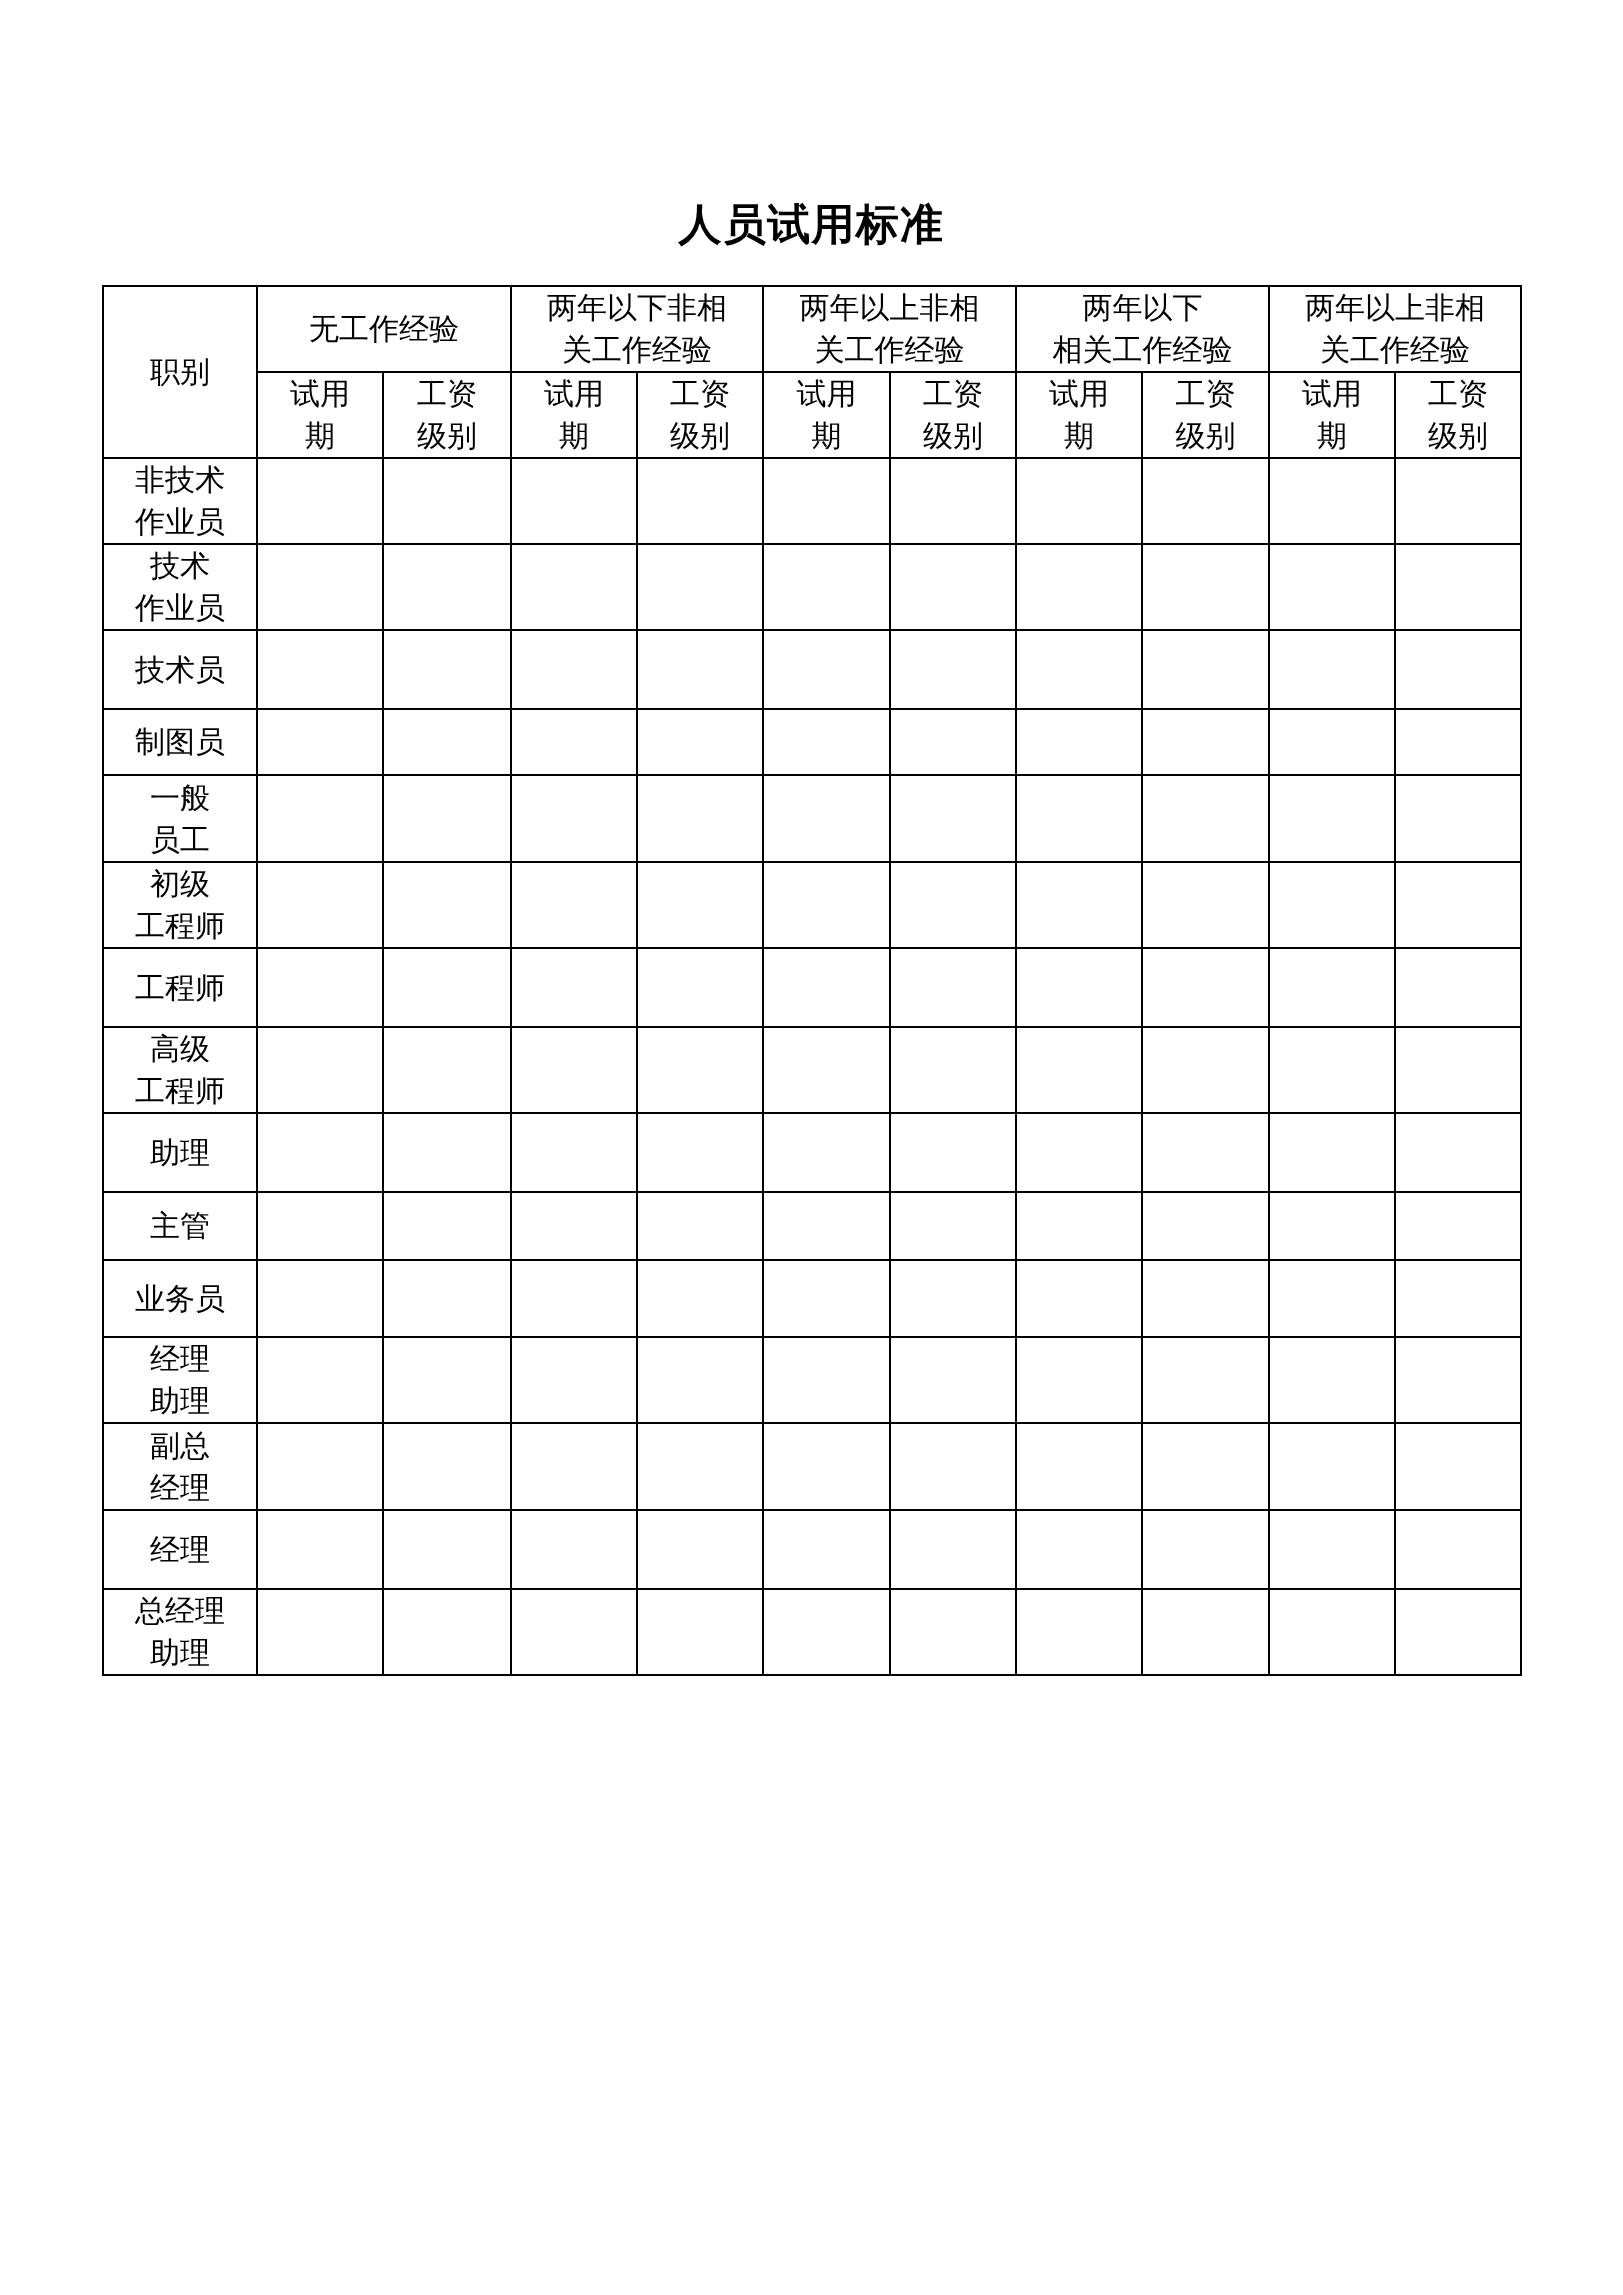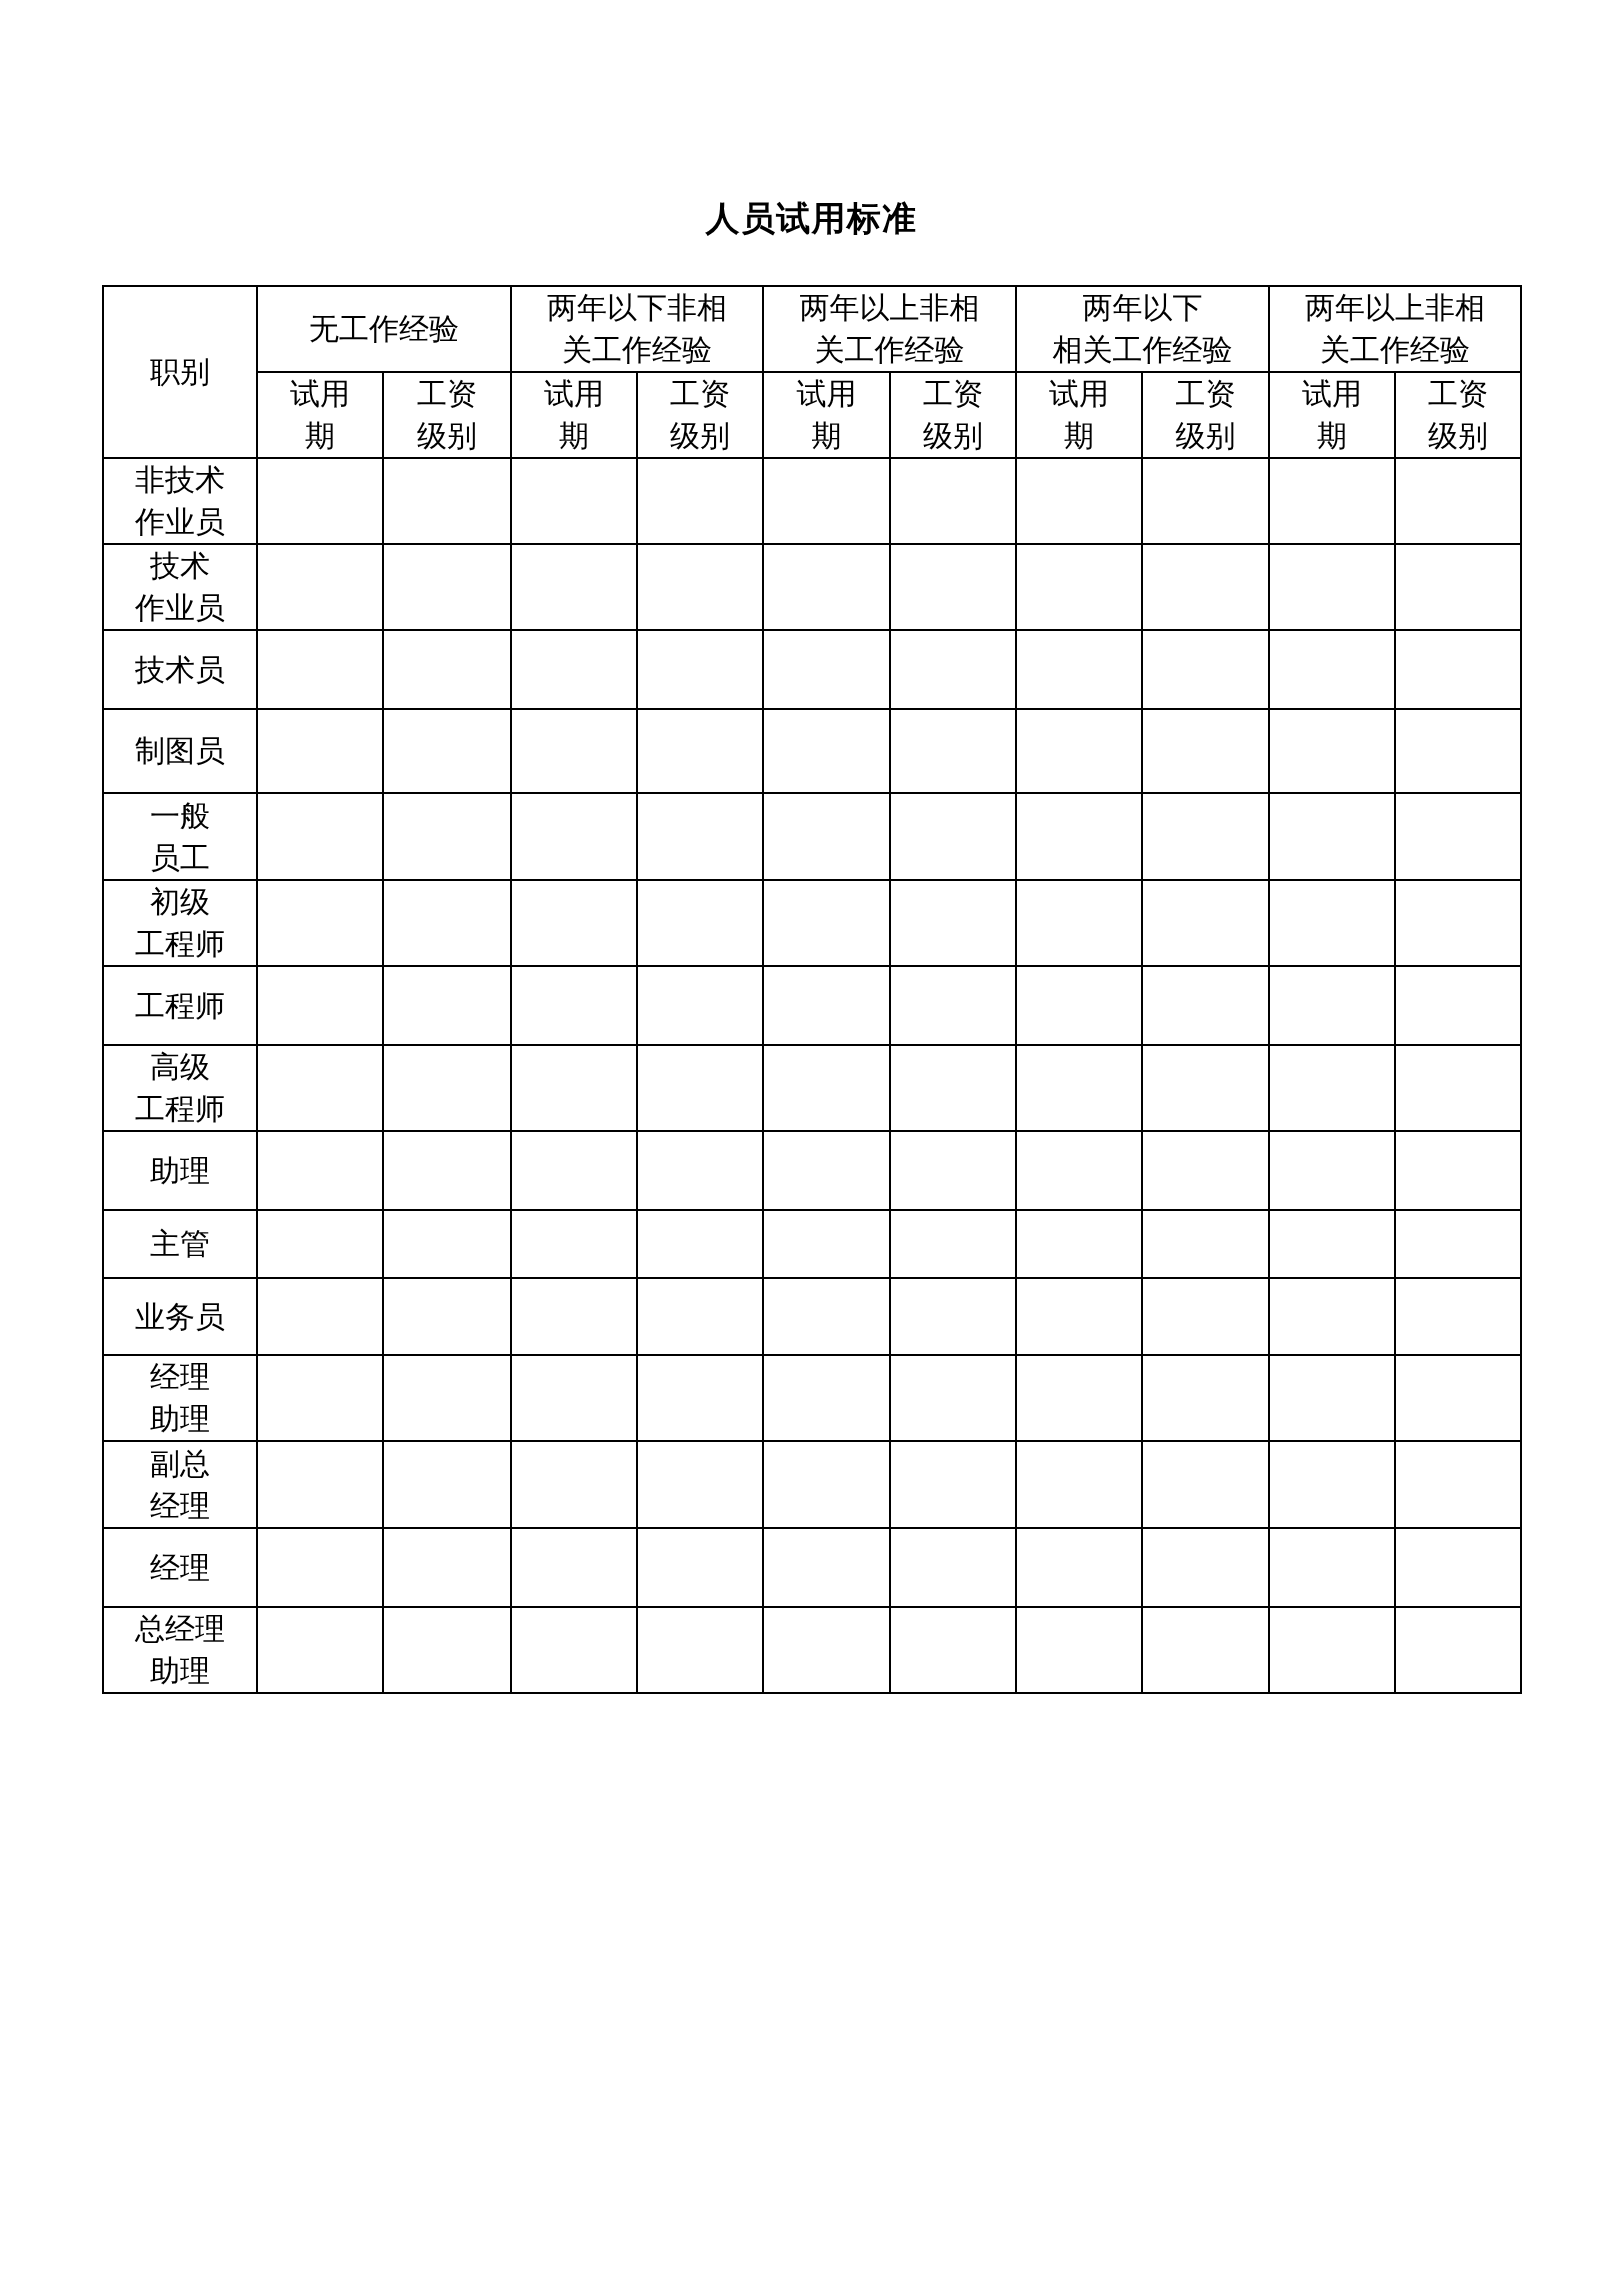--- a/index.html
+++ b/index.html
@@ -1,17 +1,17 @@
 <!DOCTYPE html>
 <html style="font-size:10.5px"><head>
 <meta charset="utf-8">
 <style>
   html, body { margin:0; padding:0; background:#ffffff; }
   body { width:1623px; height:2295px; position:relative; font-family:"DejaVu Serif","Liberation Serif", serif; color:#000; }
-  .title { position:absolute; left:0; width:1623px; top:196px; text-align:center; font-size:34px; font-weight:bold; letter-spacing:1.3px; font-family:"DejaVu Sans","Liberation Sans", sans-serif; }
+  .title { position:absolute; left:0; width:1623px; top:196px; text-align:center; font-size:43px; font-weight:bold; letter-spacing:1.3px; font-family:"DejaVu Sans","Liberation Sans", sans-serif; }
   table { position:absolute; left:102px; top:285px; border-collapse:collapse; table-layout:fixed; }
   td { border:2.6px solid #000; text-align:center; vertical-align:middle; font-size:30px; line-height:42px; padding:0; overflow:hidden; }
   .cell-text { display:inline-block; white-space:pre-line; }
 </style>
 </head>
 <body>
 
 <div class="title">人员试用标准</div>
 
 <table>
@@ -97,21 +97,21 @@
         <td></td>
         <td></td>
         <td></td>
         <td></td>
         <td></td>
         <td></td>
         <td></td>
         <td></td>
         <td></td>
       </tr>
-      <tr style="height: 84px;">
+      <tr style="height: 66px;">
         <td><span class="cell-text">制图员</span></td>
         <td></td>
         <td></td>
         <td></td>
         <td></td>
         <td></td>
         <td></td>
         <td></td>
         <td></td>
         <td></td>

